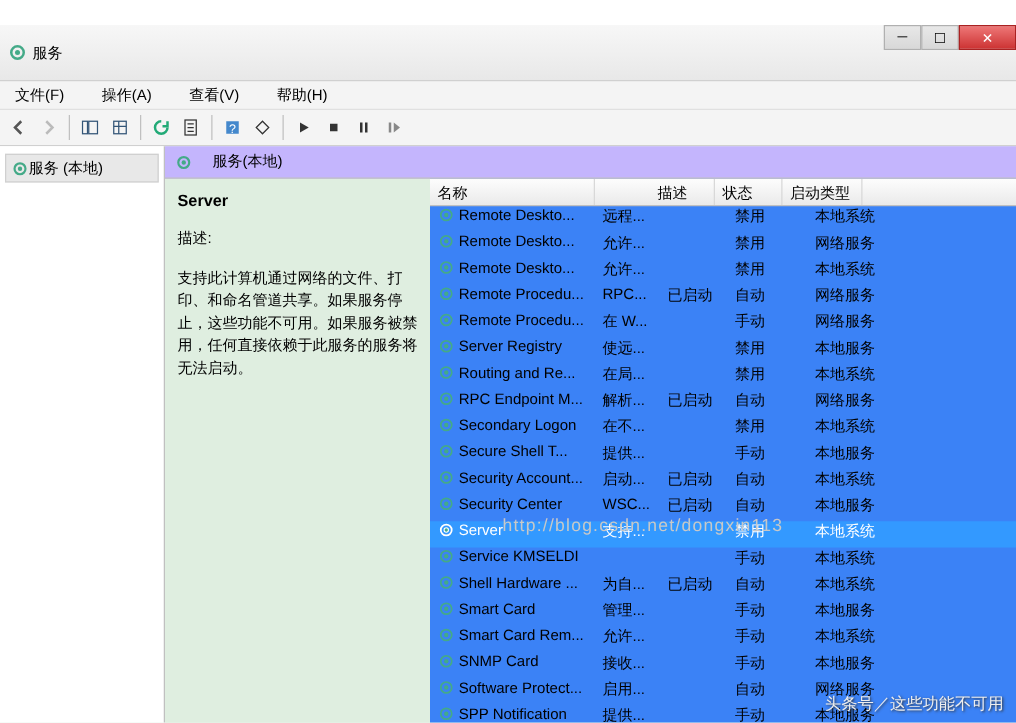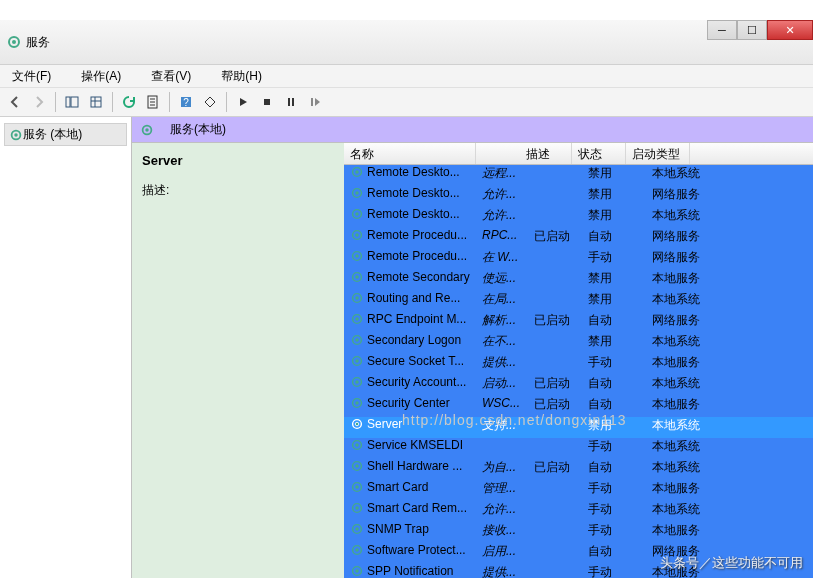--- a/index.html
+++ b/index.html
@@ -47,21 +47,21 @@
     .c-status { width: 54px; }
     .c-startup { width: 64px; }
     .c-logon { width: 90px; }
     
     .list-body { flex:1; overflow-y: auto; }
     .row { display: flex; height: 21px; align-items: flex-start; }
     .row.selected { background: #3399ff; color: #fff; }
     .row.selected .gear circle, .row.selected .gear path { stroke:#fff; }
     .cell { padding: 0 6px; overflow: hidden; white-space: nowrap; text-overflow: ellipsis; font-size: 12px; }
     .cell.name { width: 132px; display:flex; align-items:center; gap:3px; }
-    .cell.desc { width: 52px; font-style: italic; }
+    .cell.desc { width: 52px; }
     .cell.status { width: 54px; }
     .cell.startup { width: 64px; }
     .cell.logon { width: 90px; }
     
     .tabs-bottom { height: 22px; display: flex; align-items: flex-end; padding-left: 4px; background:#fff; }
     .tab { padding: 2px 10px; border: 1px solid #999; border-top:none; border-radius: 0 0 4px 4px; background: #f0f0f0; margin-right: -1px; font-size:12px; }
     .tab.active { background: #fff; }
     
     .watermark { position:absolute; left:270px; top:295px; color:#c8c8c8; font-size:14px; pointer-events:none; letter-spacing:1px;}
     .footer-wm { position:absolute; right:10px; bottom:6px; color:#eee; font-size:13px; text-shadow:1px 1px 2px #333; pointer-events:none;}
@@ -186,20 +186,21 @@
           <circle cx="8" cy="8" r="2" fill="#4a8"></circle>
         </svg>
       <span>服务(本地)</span>
     </div>
 
     <div class="pane-body">
 
       <div class="detail-pane">
         <div class="detail-title">Server</div>
         <div class="detail-label">描述:</div>
+        <div class="detail-desc">支持此计算机通过网络的文件、打印、和命名管道共享。如果服务停止，这些功能不可用。如果服务被禁用，任何直接依赖于此服务的服务将无法启动。</div>
       </div>
 
       <div class="list-pane">
         <div class="list-header">
           <div class="col-h c-name">名称</div>
           <div class="col-h c-desc">描述</div>
           <div class="col-h c-status">状态</div>
           <div class="col-h c-startup">启动类型</div>
         </div>
         <div class="list-body" id="list-body">
@@ -267,21 +268,21 @@
               <div class="cell status"></div>
               <div class="cell startup">手动</div>
               <div class="cell logon">网络服务</div>
             </div>
             <div class="row">
               <div class="cell name">
                 <svg class="gear" width="13" height="13" viewBox="0 0 16 16">
                   <circle cx="8" cy="8" r="5" fill="none" stroke="#4a8" stroke-width="1.6"></circle>
                   <circle cx="8" cy="8" r="2" fill="#4a8"></circle>
                 </svg>
-                <span>Remote Secondary</span>
+                <span>Server Registry</span>
               </div>
               <div class="cell desc">使远...</div>
               <div class="cell status"></div>
               <div class="cell startup">禁用</div>
               <div class="cell logon">本地服务</div>
             </div>
             <div class="row">
               <div class="cell name">
                 <svg class="gear" width="13" height="13" viewBox="0 0 16 16">
                   <circle cx="8" cy="8" r="5" fill="none" stroke="#4a8" stroke-width="1.6"></circle>
@@ -319,21 +320,21 @@
               <div class="cell status"></div>
               <div class="cell startup">禁用</div>
               <div class="cell logon">本地系统</div>
             </div>
             <div class="row">
               <div class="cell name">
                 <svg class="gear" width="13" height="13" viewBox="0 0 16 16">
                   <circle cx="8" cy="8" r="5" fill="none" stroke="#4a8" stroke-width="1.6"></circle>
                   <circle cx="8" cy="8" r="2" fill="#4a8"></circle>
                 </svg>
-                <span>Secure Socket T...</span>
+                <span>Secure Shell T...</span>
               </div>
               <div class="cell desc">提供...</div>
               <div class="cell status"></div>
               <div class="cell startup">手动</div>
               <div class="cell logon">本地服务</div>
             </div>
             <div class="row">
               <div class="cell name">
                 <svg class="gear" width="13" height="13" viewBox="0 0 16 16">
                   <circle cx="8" cy="8" r="5" fill="none" stroke="#4a8" stroke-width="1.6"></circle>
@@ -423,21 +424,21 @@
               <div class="cell status"></div>
               <div class="cell startup">手动</div>
               <div class="cell logon">本地系统</div>
             </div>
             <div class="row">
               <div class="cell name">
                 <svg class="gear" width="13" height="13" viewBox="0 0 16 16">
                   <circle cx="8" cy="8" r="5" fill="none" stroke="#4a8" stroke-width="1.6"></circle>
                   <circle cx="8" cy="8" r="2" fill="#4a8"></circle>
                 </svg>
-                <span>SNMP Trap</span>
+                <span>SNMP Card</span>
               </div>
               <div class="cell desc">接收...</div>
               <div class="cell status"></div>
               <div class="cell startup">手动</div>
               <div class="cell logon">本地服务</div>
             </div>
             <div class="row">
               <div class="cell name">
                 <svg class="gear" width="13" height="13" viewBox="0 0 16 16">
                   <circle cx="8" cy="8" r="5" fill="none" stroke="#4a8" stroke-width="1.6"></circle>

